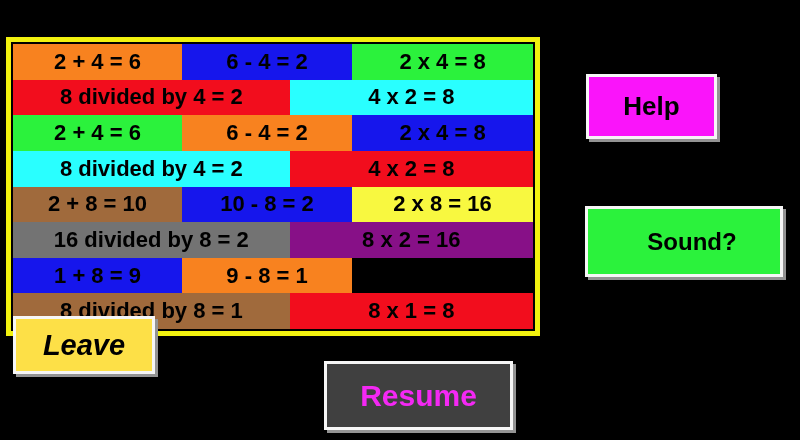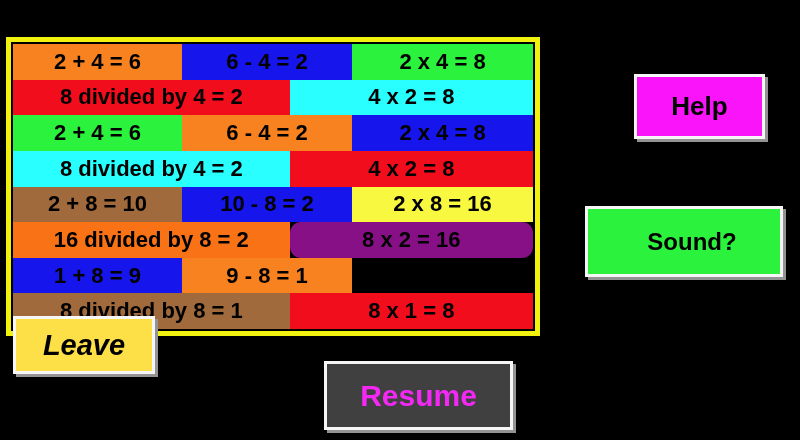--- a/index.html
+++ b/index.html
@@ -50,21 +50,21 @@
     border: 3px solid #F6F6F6;
     box-shadow: 3px 3px 0 0 #939393;
     display: flex;
     align-items: center;
     justify-content: center;
     font-weight: bold;
     color: #000000;
     cursor: pointer;
     white-space: nowrap;
   }
-  #help-btn   { left: 634px; top: 74px;  width: 131px; height: 65px; font-size: 26px; }
+  #help-btn   { left: 586px; top: 74px;  width: 131px; height: 65px; font-size: 26px; }
   #sound-btn  { left: 585px; top: 206px; width: 198px; height: 71px; font-size: 24px; padding-left: 16px; }
   #leave-btn  { left: 13px;  top: 316px; width: 142px; height: 58px; font-size: 29px; font-style: italic; }
   #resume-btn { left: 324px; top: 361px; width: 189px; height: 69px; font-size: 30px; }
 </style>
 </head>
 <body>
 
 <div class="stage">
 
   <div class="board" style="border-color: rgb(242, 242, 15); margin-top: 32px;">
@@ -86,22 +86,22 @@
       <div class="board-row">
         <div class="cell" style="width: 53.2%; background-color: rgb(41, 255, 255); color: rgb(0, 0, 0);">8 divided by 4 = 2</div>
         <div class="cell" style="width: 46.8%; background-color: rgb(242, 13, 29); color: rgb(0, 0, 0);">4 x 2 = 8</div>
       </div>
       <div class="board-row">
         <div class="cell" style="width: 32.5%; background-color: rgb(160, 106, 60); color: rgb(0, 0, 0);">2 + 8 = 10</div>
         <div class="cell" style="width: 32.7%; background-color: rgb(22, 22, 236); color: rgb(0, 0, 0);">10 - 8 = 2</div>
         <div class="cell" style="width: 34.8%; background-color: rgb(248, 248, 64); color: rgb(0, 0, 0);">2 x 8 = 16</div>
       </div>
       <div class="board-row">
-        <div class="cell" style="width: 53.2%; background-color: #f97316; color: rgb(0, 0, 0);">16 divided by 8 = 2</div>
-        <div class="cell" style="width: 46.8%; background-color: rgb(135, 16, 135); color: rgb(0, 0, 0); border-radius: 11px;">8 x 2 = 16</div>
+        <div class="cell" style="width: 53.2%; background-color: #737373; color: rgb(0, 0, 0);">16 divided by 8 = 2</div>
+        <div class="cell" style="width: 46.8%; background-color: rgb(135, 16, 135); color: rgb(0, 0, 0);">8 x 2 = 16</div>
       </div>
       <div class="board-row">
         <div class="cell" style="width: 32.5%; background-color: rgb(22, 22, 236); color: rgb(0, 0, 0);">1 + 8 = 9</div>
         <div class="cell" style="width: 32.7%; background-color: rgb(248, 130, 31); color: rgb(0, 0, 0);">9 - 8 = 1</div>
       </div>
       <div class="board-row">
         <div class="cell" style="width: 53.2%; background-color: rgb(160, 106, 60); color: rgb(0, 0, 0);">8 divided by 8 = 1</div>
         <div class="cell" style="width: 46.8%; background-color: rgb(242, 13, 29); color: rgb(0, 0, 0);">8 x 1 = 8</div>
       </div>
     </div>

